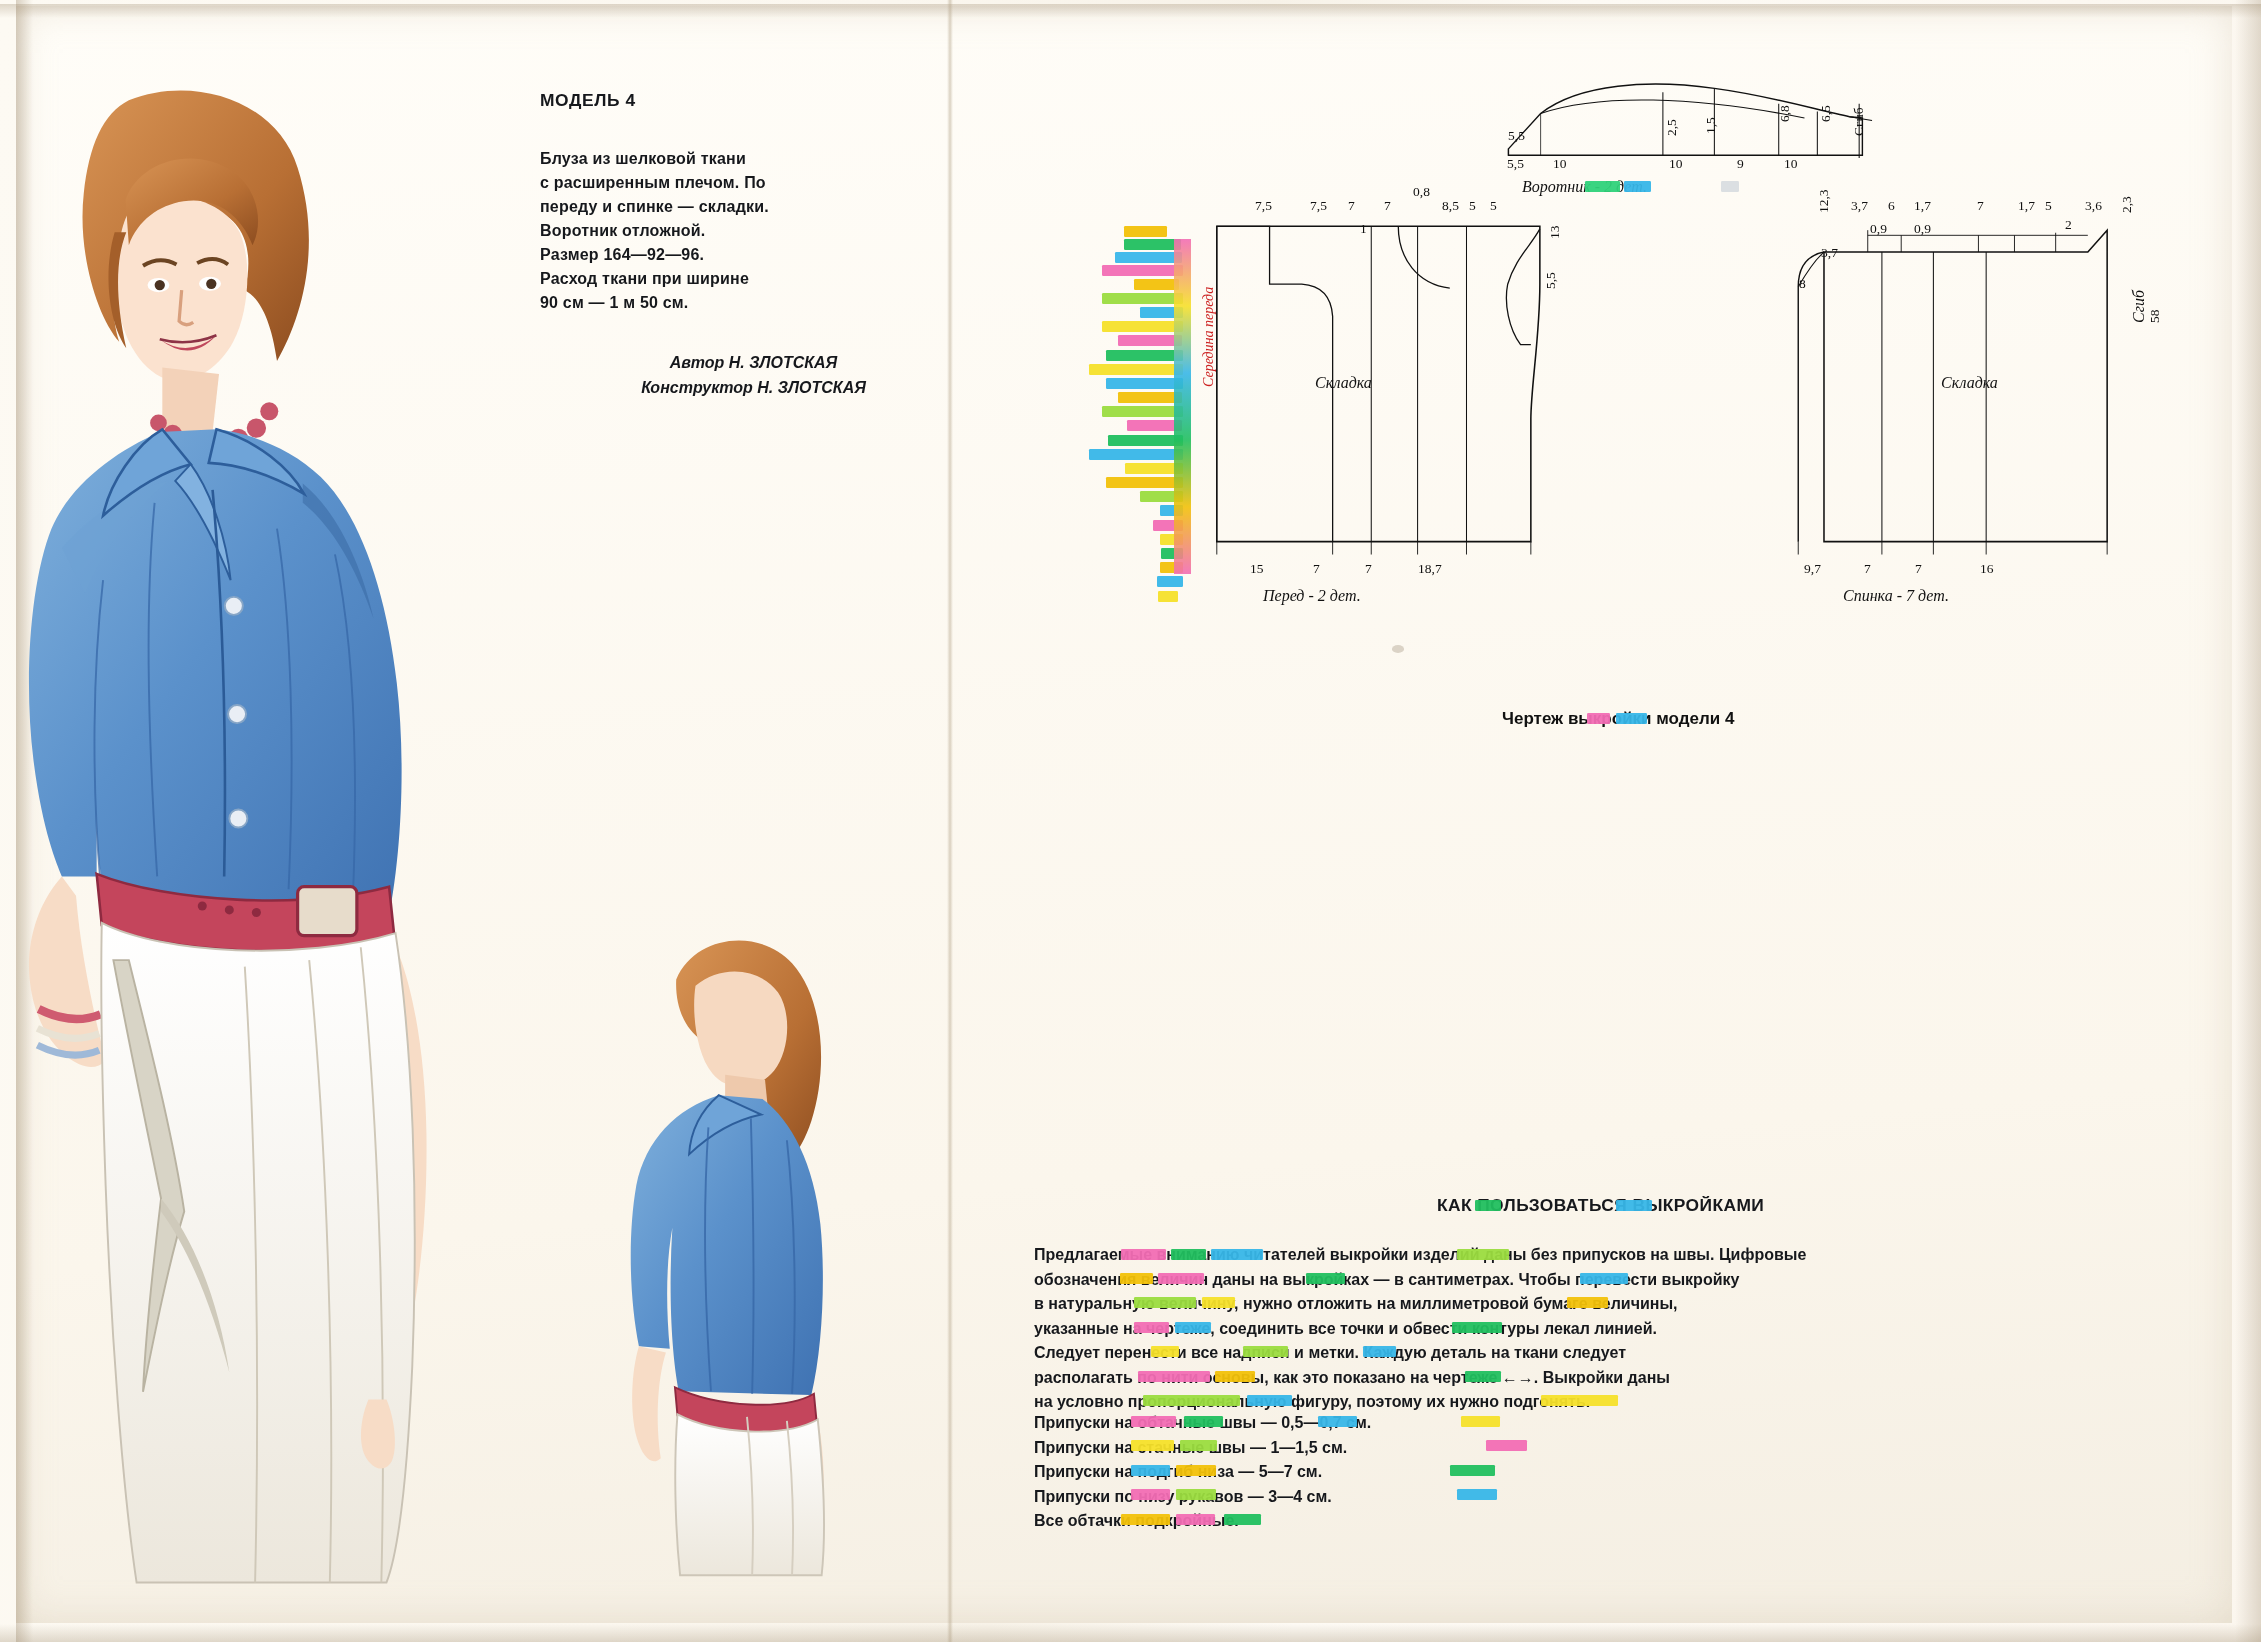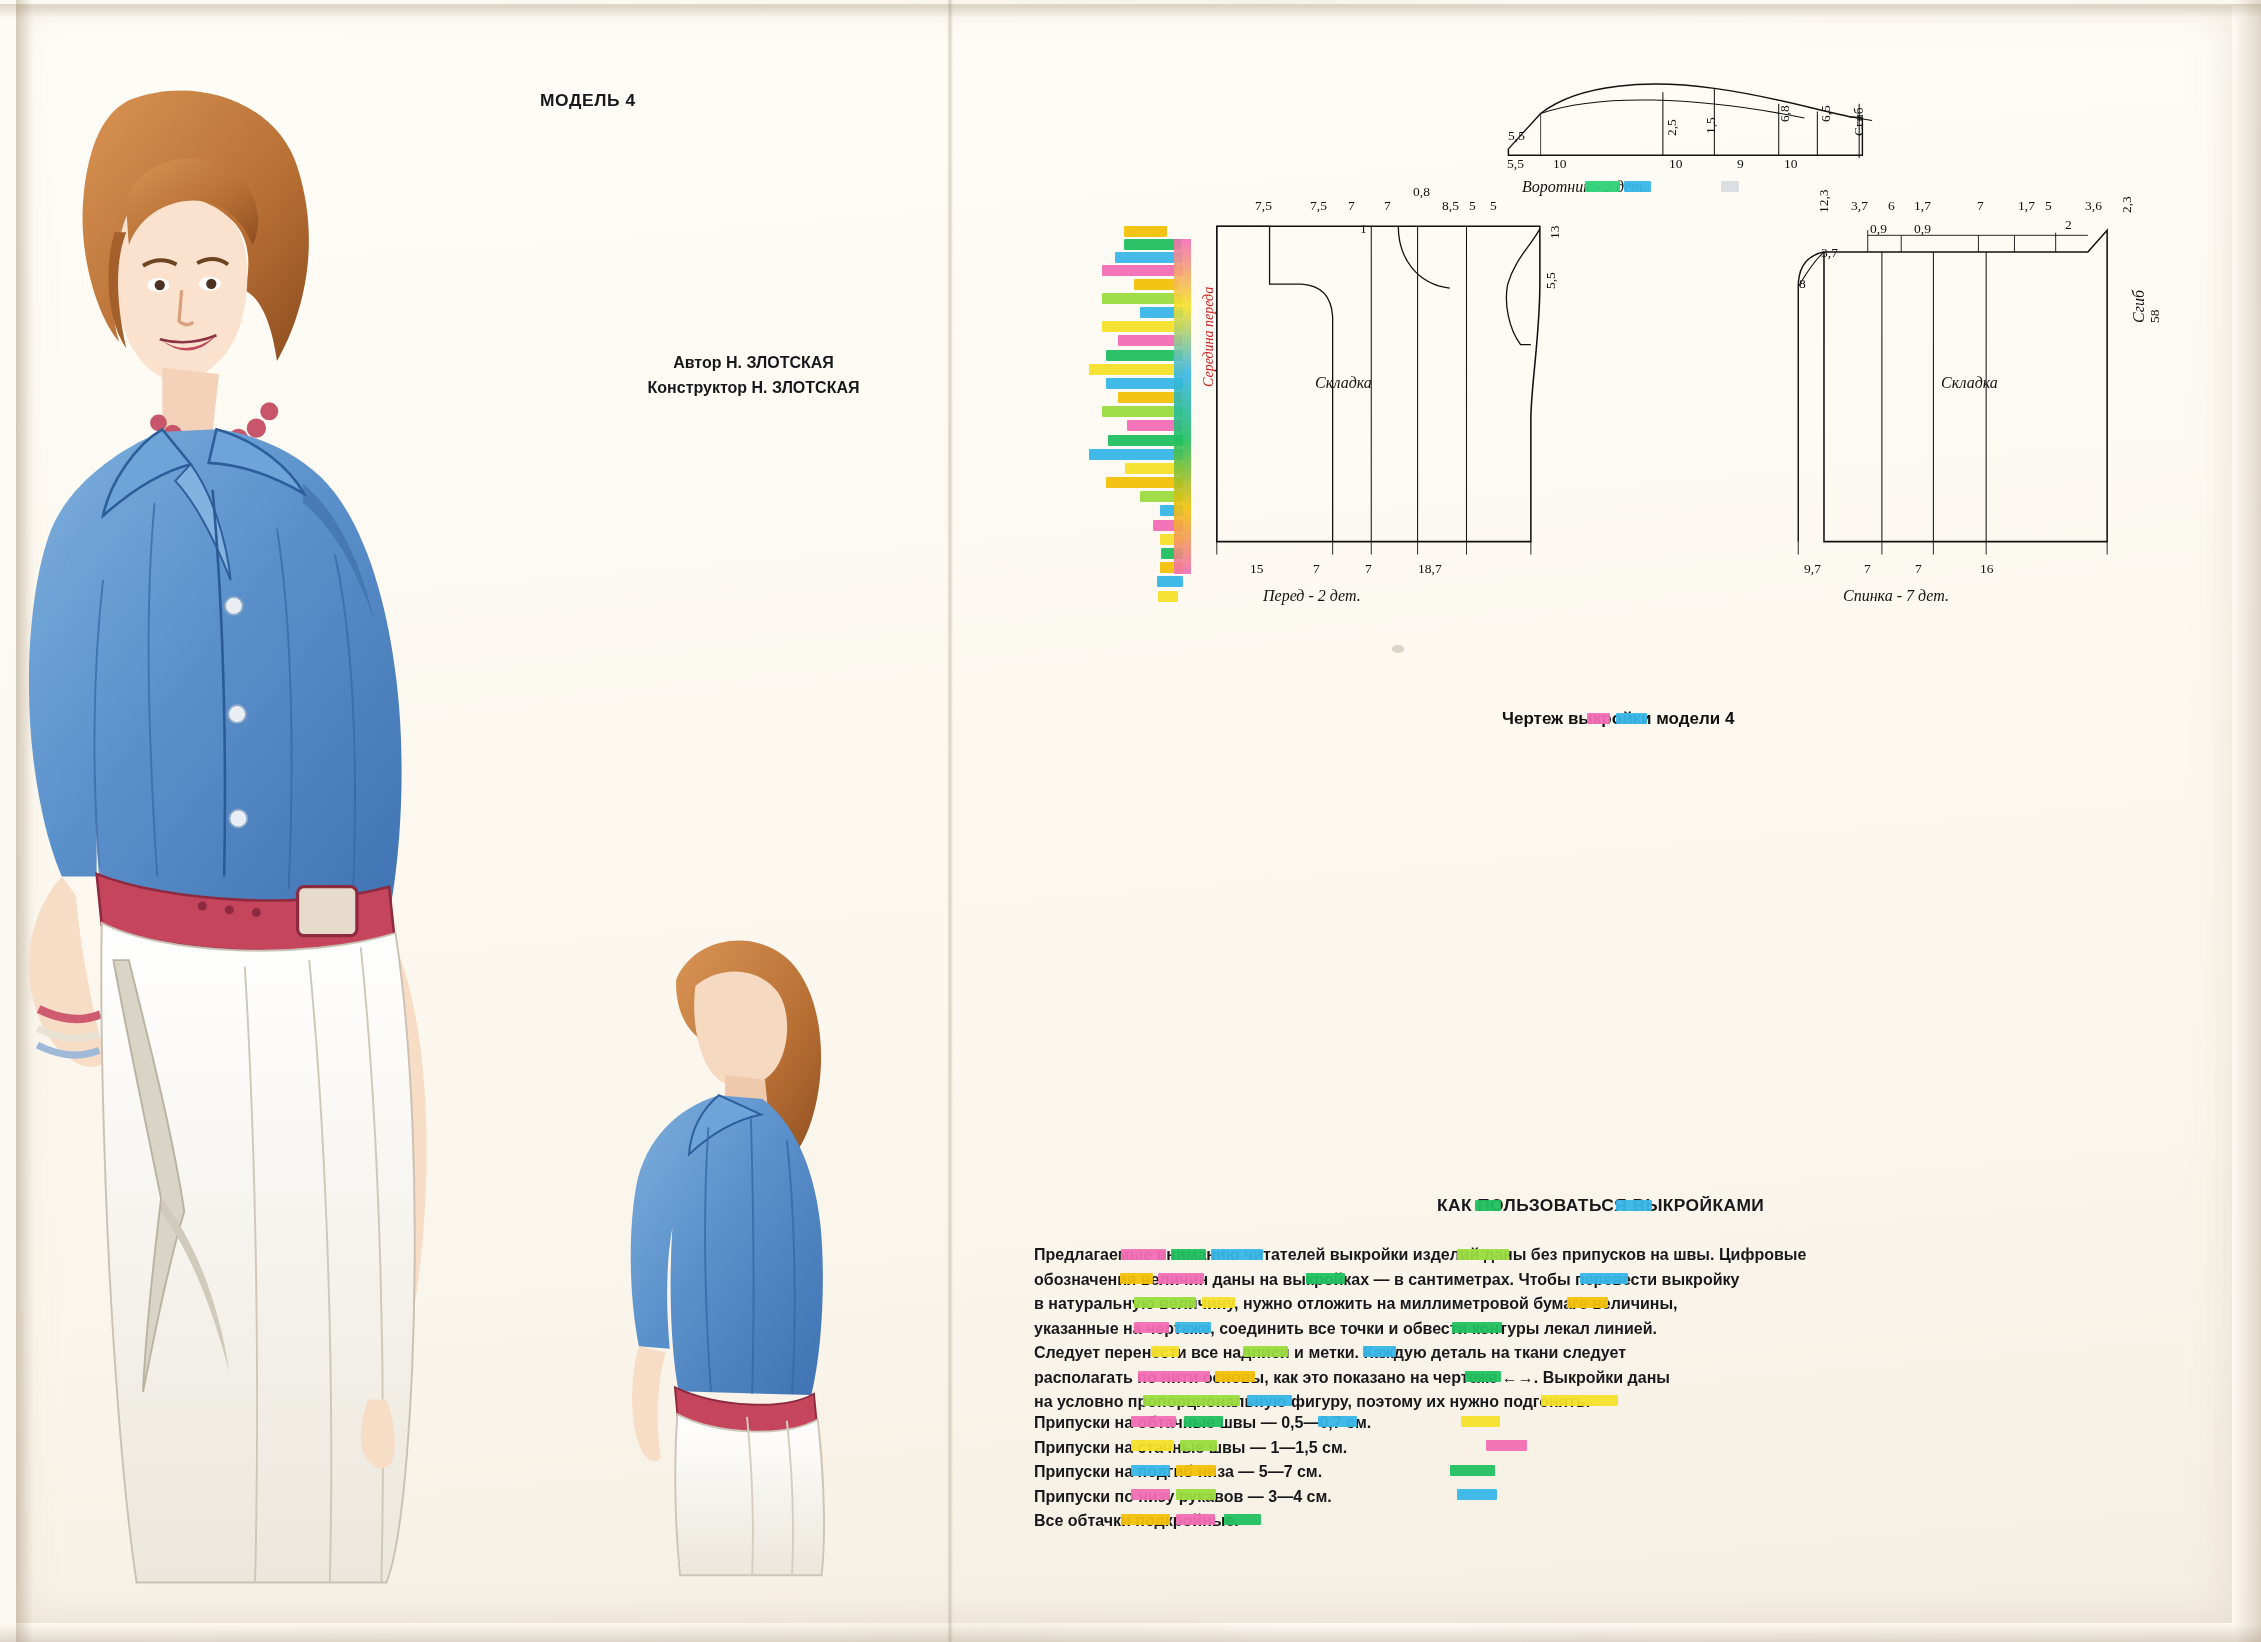--- a/index.html
+++ b/index.html
@@ -21,21 +21,21 @@
         background:linear-gradient(180deg,rgba(150,130,100,.30),rgba(150,130,100,0));}
   #edgeB{position:absolute;left:0;bottom:0;width:2261px;height:19.3px;
         background:linear-gradient(0deg,rgba(150,130,100,.30),rgba(150,130,100,0));}
   #edgeR{position:absolute;right:0;top:0;width:26px;height:1643px;
         background:linear-gradient(270deg,rgba(150,130,100,.28),rgba(150,130,100,0));}
 
   
   #model-head{position:absolute;left:540px;top:90px;font-weight:bold;font-size:17.4px;letter-spacing:0.6px;color:#16181c;}
   #desc{position:absolute;left:540px;top:147px;width:335px;font-size:16px;line-height:24px;color:#16181c;font-weight:600;letter-spacing:0.2px;}
   #desc div{white-space:nowrap;}
-  #credits{position:absolute;left:618px;top:351px;width:271px;font-size:16px;line-height:24.5px;color:#16181c;font-weight:600;text-align:center;}
+  #credits{position:absolute;left:618px;top:351px;width:271px;font-size:16px;line-height:24.5px;color:#16181c;font-weight:600;text-align:center;font-style:italic;}
 
   
   #illus{position:absolute;left:0px;top:39px;width:554px;height:1546px;}
   #illus2{position:absolute;left:599px;top:902px;width:296px;height:676px;}
 
   
   #chart{position:absolute;left:1057px;top:52px;width:1134px;height:728px;}
   .num{position:absolute;font-family:"Liberation Serif",serif;font-size:13.5px;color:#111;white-space:nowrap;}
   .rot90{transform:rotate(-90deg);transform-origin:left top;}
   .cap{position:absolute;font-family:"Liberation Serif",serif;font-style:italic;font-size:16px;color:#111;white-space:nowrap;}
@@ -197,20 +197,29 @@
     <path d="M62 690 C 50 730, 48 790, 58 830 C 68 866, 84 876, 96 864 C 88 810, 90 744, 104 700 Z" fill="#f7dcc6"></path>
     <path d="M330 766 C 346 812, 352 880, 348 930 C 344 970, 334 984, 322 976 C 322 910, 324 830, 320 776 Z" fill="#f7dcc6"></path>
     <path d="M118 754 C 186 786, 290 790, 334 764 L 338 806 C 288 834, 180 830, 122 798 Z" fill="#c4455c" stroke="#8e2a40" stroke-width="3"></path>
     <path d="M122 796 C 184 828, 290 832, 340 804 C 350 900, 352 990, 346 1046 L 126 1046 C 118 970, 116 870, 122 796 Z" fill="url(#sk)" stroke="#cdc6b8" stroke-width="3"></path>
     <path d="M230 800 C 236 860, 242 940, 238 1046" stroke="#d5cec0" stroke-width="3" fill="none"></path>
     <path d="M292 806 C 300 880, 304 960, 300 1046" stroke="#d5cec0" stroke-width="3" fill="none"></path>
   </svg>
 
   <div id="model-head">МОДЕЛЬ 4</div>
 
+  <div id="desc">
+    <div>Блуза из шелковой ткани</div>
+    <div>с расширенным плечом. По</div>
+    <div>переду и спинке — складки.</div>
+    <div>Воротник отложной.</div>
+    <div>Размер 164—92—96.</div>
+    <div>Расход ткани при ширине</div>
+    <div>90 см — 1 м 50 см.</div>
+  </div>
 
   <div id="credits">
     <div>Автор Н. ЗЛОТСКАЯ</div>
     <div>Конструктор Н. ЗЛОТСКАЯ</div>
   </div>
 
   <div id="chart">
 
     <svg style="position:absolute;left:445px;top:26px;width:399px;height:116px" viewBox="0 0 620 180">
       <path d="M10 110 L 60 55 C 120 8, 230 2, 330 16 C 420 28, 490 50, 540 60 L 560 62 L 560 120 L 10 120 Z" fill="none" stroke="#111" stroke-width="2.2"></path>

